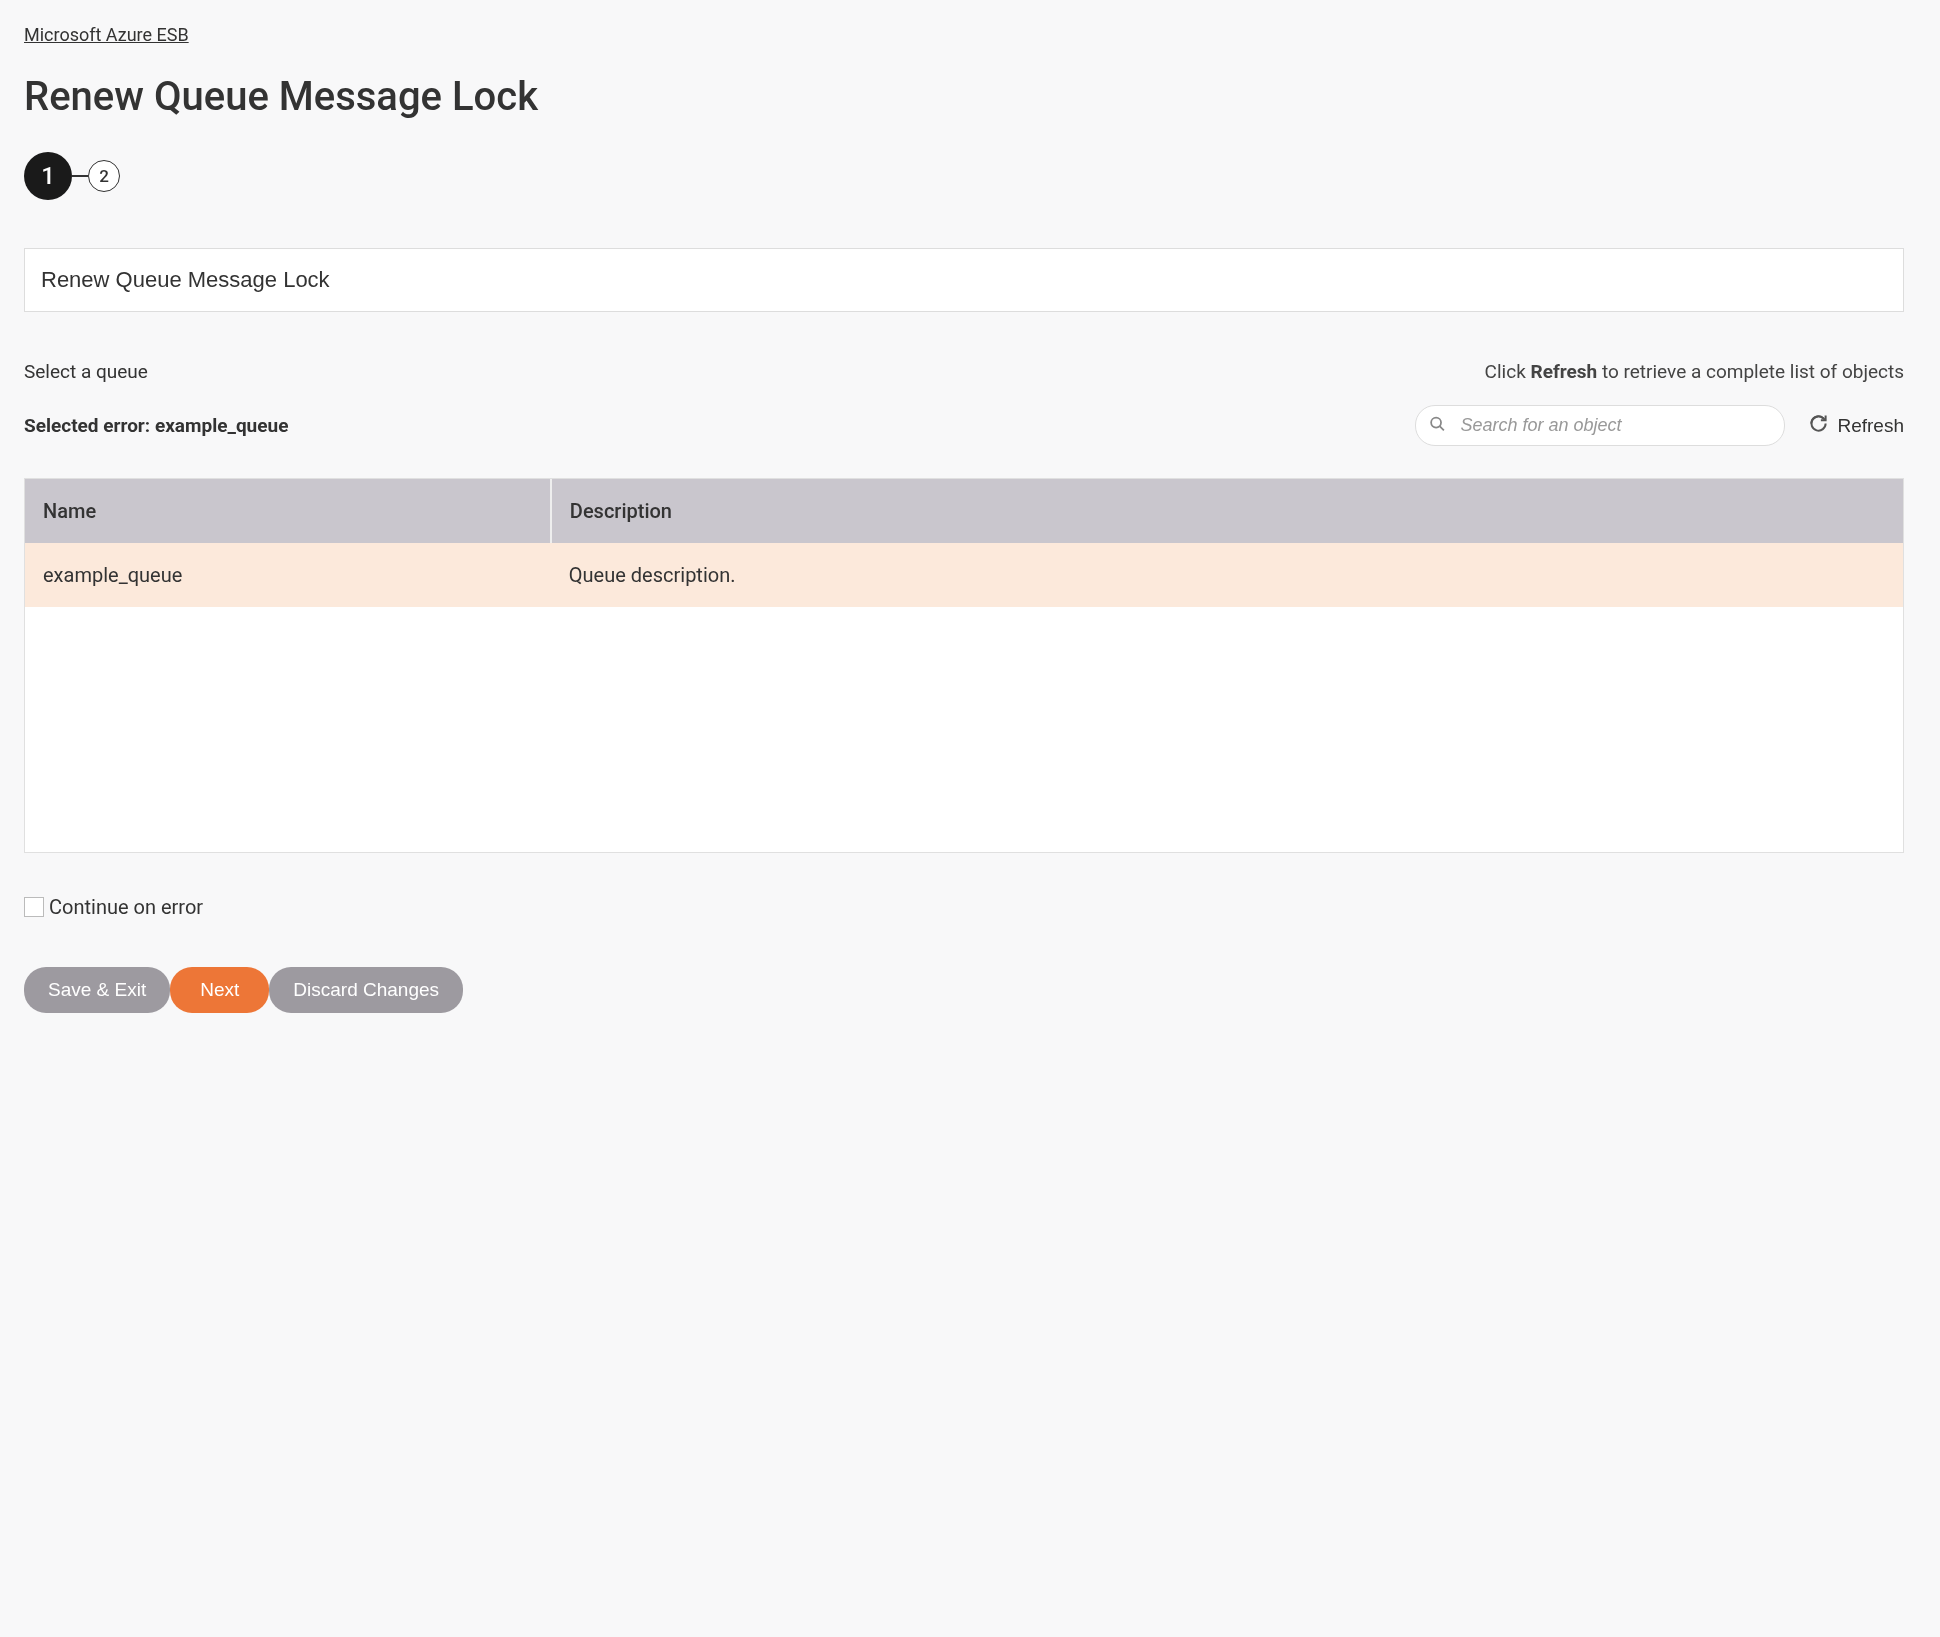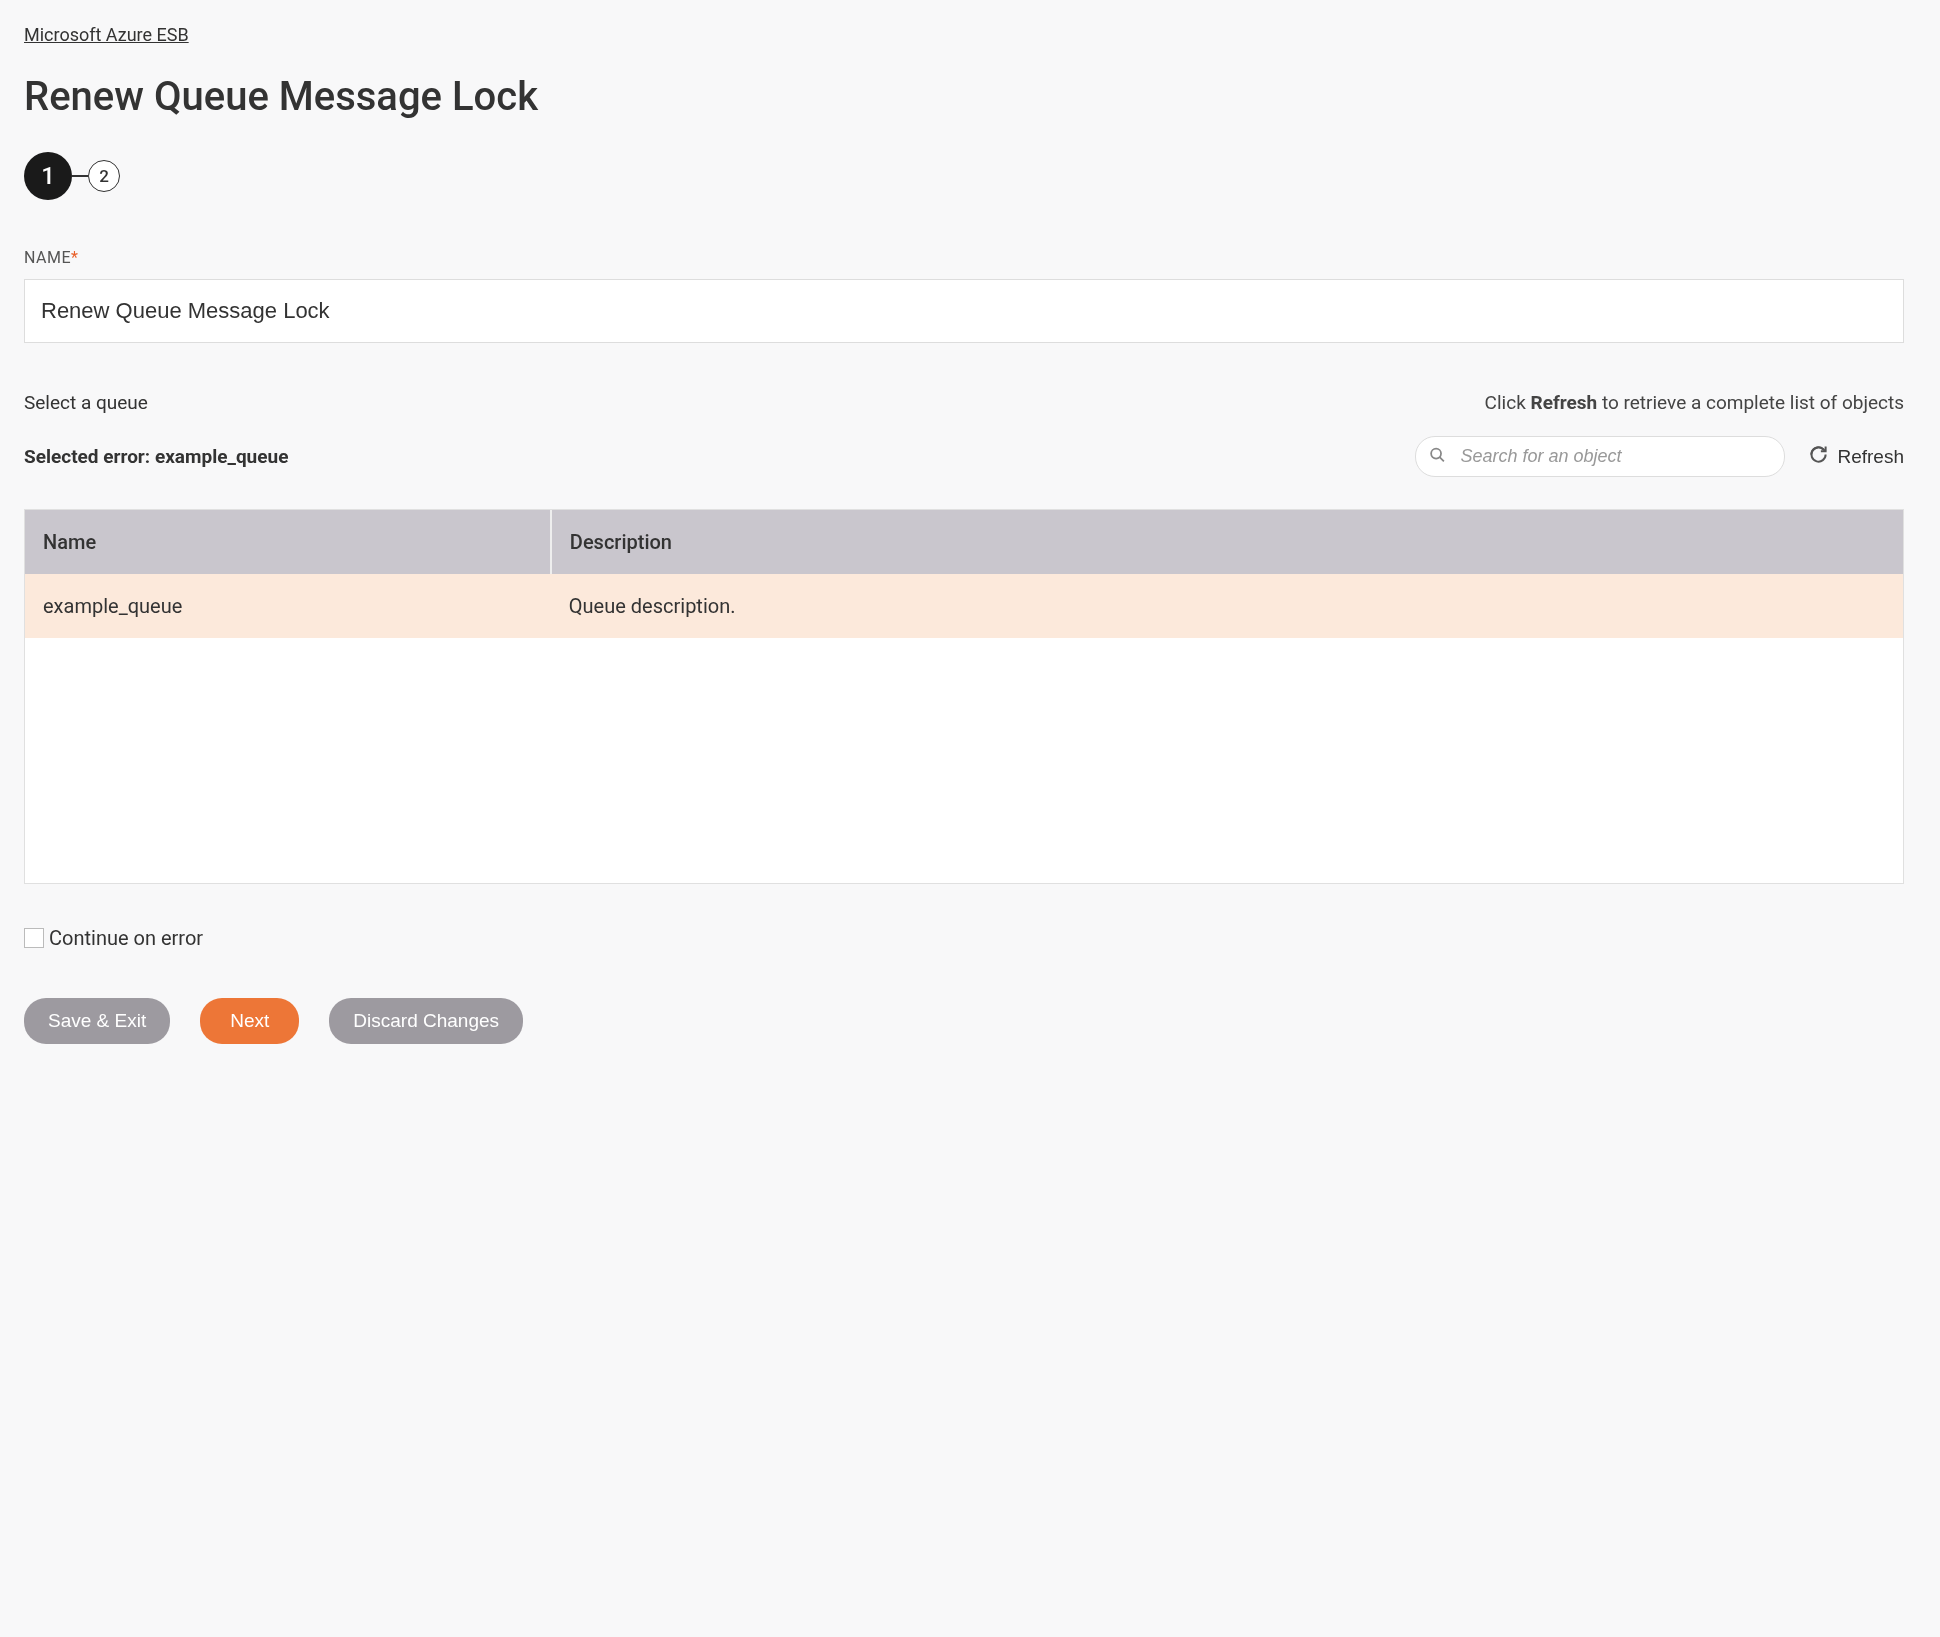--- a/index.html
+++ b/index.html
@@ -158,21 +158,21 @@
     margin-bottom: 48px;
   }
   .checkbox {
     width: 20px;
     height: 20px;
     border: 1.5px solid #bbb;
     background: #fff;
     cursor: pointer;
   }
   .checkbox-label { font-size: 20px; color: #333; }
-  .button-row { display: flex; gap: 30px; }
+  .button-row { display: flex; }
   .btn {
     padding: 12px 24px;
     border: none;
     border-radius: 22px;
     font-size: 19px;
     font-weight: 500;
     cursor: pointer;
     color: #fff;
   }
   .btn-gray { background: #9d9aa0; }
@@ -186,23 +186,20 @@
   <a href="#" class="breadcrumb">Microsoft Azure ESB</a>
 
   <h1 class="page-title">Renew Queue Message Lock</h1>
 
   <div class="stepper">
     <div class="step active">1</div>
     <div class="step-connector"></div>
     <div class="step inactive">2</div>
   </div>
 
-  <label class="form-label">
-    <span>NAME</span><span class="required-asterisk">*</span>
-  </label>
   <input type="text" class="text-input" value="Renew Queue Message Lock" style="">
 
   <div class="section-row">
     <div class="section-label">Select a queue</div>
     <div class="hint-text">
       <span>Click </span><b>Refresh</b><span> to retrieve a complete list of objects</span>
     </div>
   </div>
 
   <div class="toolbar-row">

